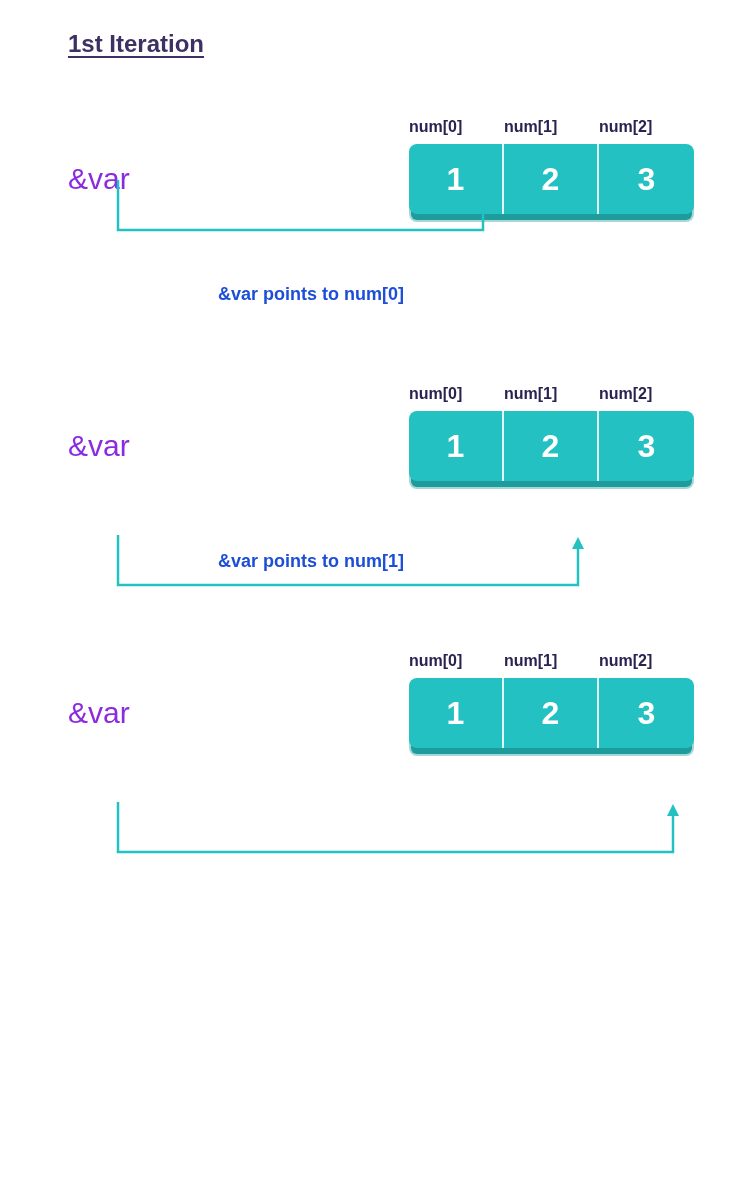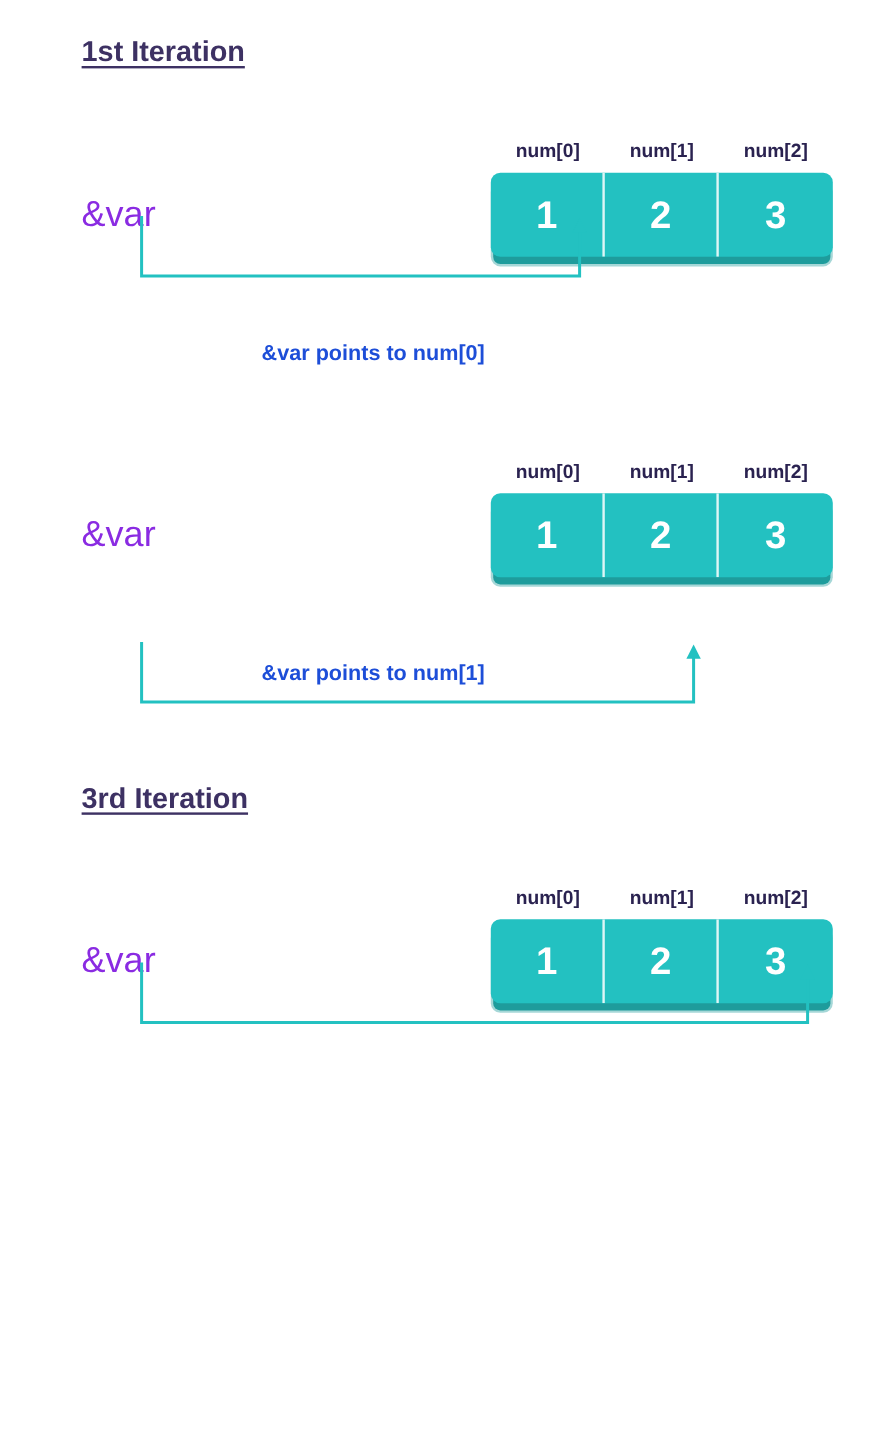--- a/index.html
+++ b/index.html
@@ -36,21 +36,21 @@
     position: relative;
   }
   .array-wrap {
     position: relative;
   }
   .array-labels {
     display: flex;
   }
   .array-labels span {
     width: 95px;
-    text-align: center;
+    text-align: left;
     font-size: 16px;
     font-weight: 600;
     color: #2a2250;
     margin-bottom: 8px;
   }
   .array-box {
     display: flex;
     background: #23c1c1;
     border-radius: 8px;
     box-shadow: 0 8px 0 -2px #1e9c9c, 0 8px 0 0 rgba(30,156,156,0.4);
@@ -127,21 +127,20 @@
     </div>
   </div>
   <svg class="arrow-svg" style="top:150px;height:80px">
     <path d="M 50 0 L 50 50 L 510 50 L 510 10" stroke="#23c1c1" stroke-width="2.5" fill="none"></path>
     <polygon points="510,2 504,14 516,14" fill="#23c1c1"></polygon>
   </svg>
   <div class="caption">&amp;var points to num[1]</div>
 </div>
 
 <div class="iteration">
-  <h2 class="iter-title">3rd Iteration</h2>
   <div class="content-row">
     <div class="var-label">&amp;var</div>
     <div class="array-wrap">
       <div class="array-labels">
         <span>num[0]</span>
         <span>num[1]</span>
         <span>num[2]</span>
       </div>
       <div class="array-box">
         <div class="cell">1</div>

